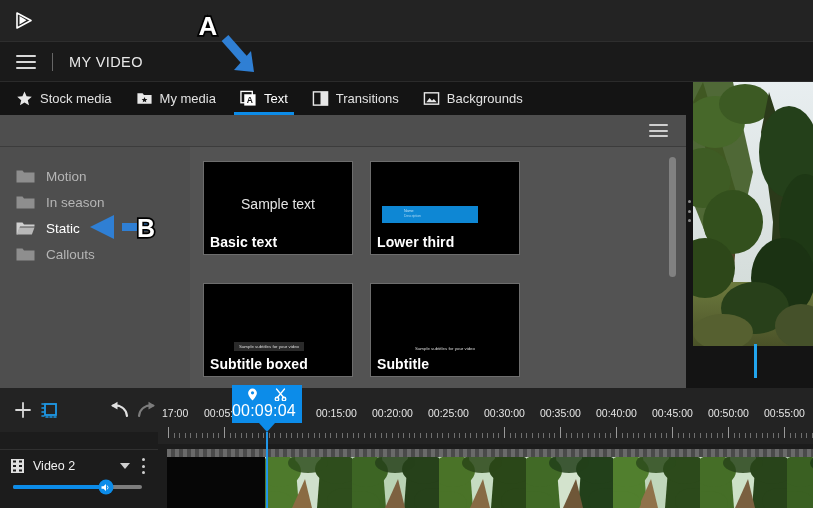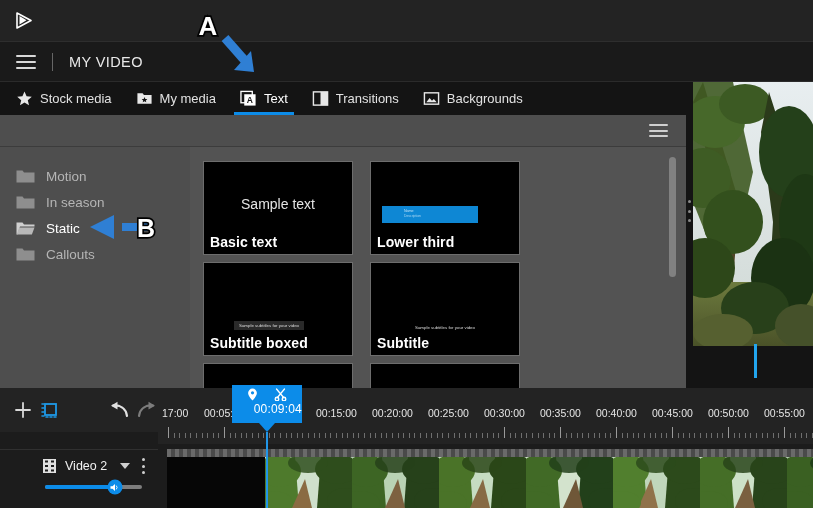--- a/index.html
+++ b/index.html
@@ -80,21 +80,21 @@
   }
   .folder { width: 19px; height: 15px; margin-right: 11px; flex: none; }
   .side-label { color: #b5b5b5; font-size: 13.5px; }
   .side-item.active .side-label { color: #ffffff; }
 
   
   .gridwrap {
     flex: 1; height: 100%; background: #535353;
     position: relative; overflow: hidden; padding: 14px 0 0 13px;
   }
-  .grid { display: flex; flex-wrap: wrap; gap: 7px 17px; }
+  .grid { display: flex; flex-wrap: wrap; gap: 28px 17px; }
   .card {
     width: 150px; height: 94px; background: #000;
     border: 1px solid #6d6d6d; position: relative; cursor: pointer;
     flex: none; overflow: hidden;
   }
   .card-name {
     position: absolute; left: 6px; bottom: 4px;
     color: #ffffff; font-size: 14px; font-weight: bold; letter-spacing: .1px;
   }
   .c-sample {
@@ -182,36 +182,36 @@
 
   .playhead-flag {
     position: absolute; left: 232px; top: 385px; width: 70px; height: 38px;
     background: #0c8ce9; z-index: 6; cursor: pointer;
   }
   .ph-icons {
     display: flex; justify-content: space-around; align-items: center;
     height: 17px; padding: 1px 7px 0;
   }
   .ph-time {
-    color: #ffffff; font-size: 12px; text-align: right; letter-spacing: .2px;
+    color: #ffffff; font-size: 16px; text-align: left; letter-spacing: .2px;
   }
   .ph-tail {
     position: absolute; left: 27px; top: 38px; width: 0; height: 0;
     border-left: 8px solid transparent; border-right: 8px solid transparent;
     border-top: 9px solid #0c8ce9;
   }
   .ph-line {
     position: absolute; left: 266px; top: 432px; width: 2px; height: 76px;
     background: #2196e8; z-index: 5;
   }
 
   
   .track-head {
     position: absolute; left: 0; top: 449px; width: 158px; height: 59px;
-    background: #1c1c1c; border-top: 1px solid #303030; padding-left: 32px;
+    background: #1c1c1c; border-top: 1px solid #303030;
   }
   .th-row { display: flex; align-items: center; height: 32px; padding-left: 11px; }
   .film-icon { width: 13px; height: 14px; margin-right: 9px; flex: none; }
   .th-name { color: #f0f0f0; font-size: 12.5px; flex: 1; }
   .th-caret {
     width: 0; height: 0; border-left: 5px solid transparent;
     border-right: 5px solid transparent; border-top: 6px solid #cfcfcf;
     margin-right: 12px; cursor: pointer;
   }
   .kebab { width: 4px; height: 16px; display: flex; flex-direction: column;

